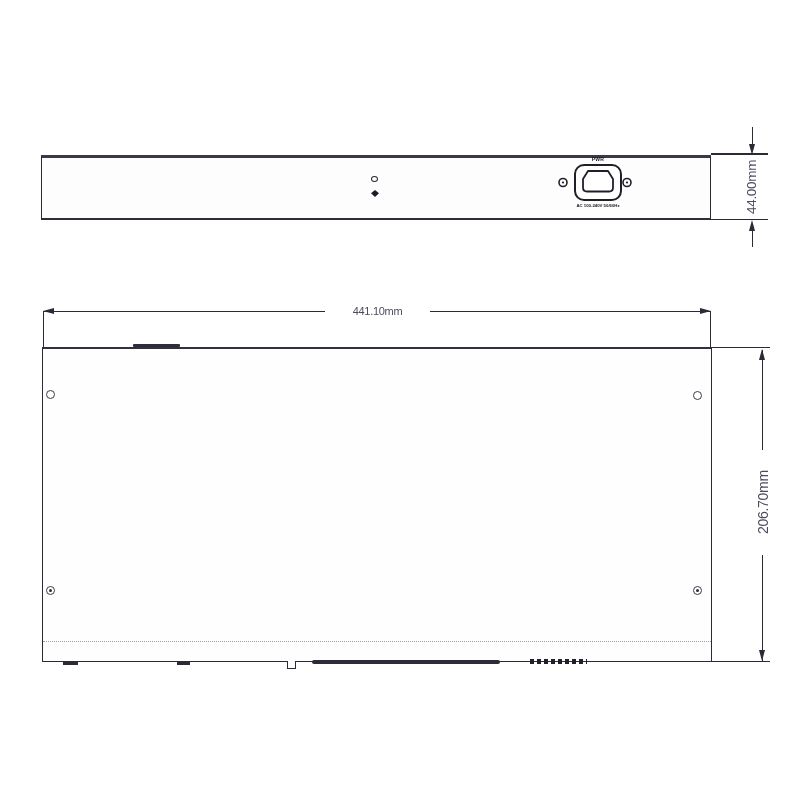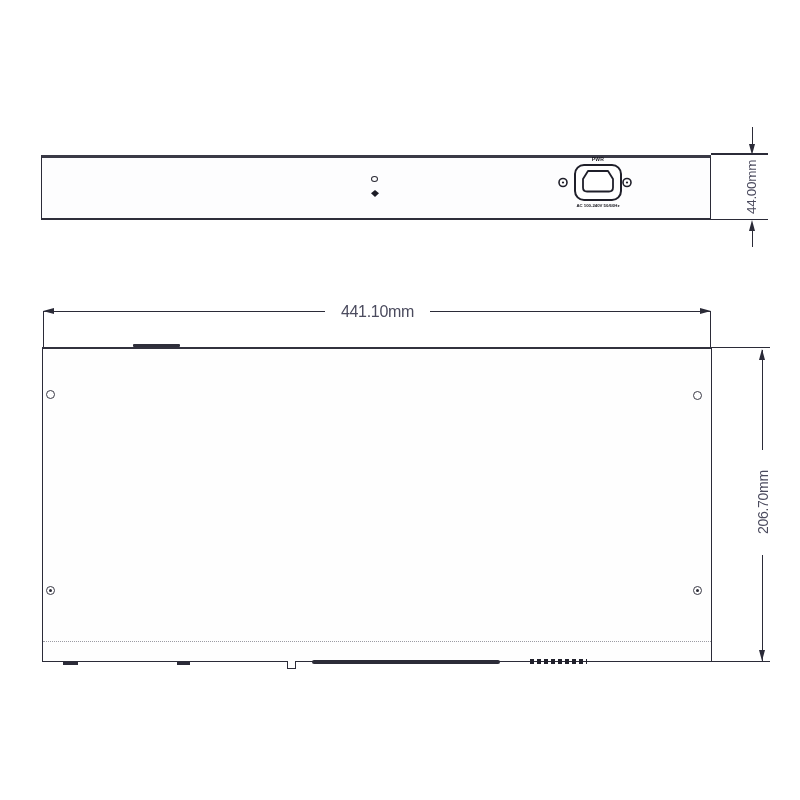--- a/index.html
+++ b/index.html
@@ -32,21 +32,21 @@
   .hole{width:9px;height:9px;border:1.6px solid #3b3b47;border-radius:50%;background:#fff;}
   .hole.filled::after{content:"";position:absolute;left:2px;top:2px;width:3.8px;height:3.8px;
     background:#2b2b36;border-radius:50%;}
   .dotted{left:43px;top:640.5px;width:668px;height:0;border-top:1.6px dotted #9b9ba3;}
   .foot{height:2.8px;background:#2b2b38;top:662px;}
   .u-notch{left:287px;top:661px;width:9px;height:8px;border:1.6px solid #2b2b38;border-top:none;background:#fff;}
   .bottom-bar{left:312px;top:659.5px;width:188px;height:4px;background:#2c2c38;border-radius:2px;}
   .slots{left:530px;top:659px;width:57px;height:5px;
     background:repeating-linear-gradient(90deg,#20202b 0 4px,rgba(0,0,0,0) 4px 7px);}
   
-  .dim-text{color:#4b4b5e;font-size:16px;letter-spacing:-0.3px;}
+  .dim-text{color:#4b4b5e;font-size:11px;letter-spacing:-0.3px;}
   .dim-text-v{color:#4b4b5e;font-size:14px;letter-spacing:-0.3px;
     writing-mode:vertical-rl;transform:rotate(180deg);
     display:flex;align-items:center;justify-content:center;white-space:nowrap;}
   .arrow{width:0;height:0;}
   .arrow.left {border-top:3.5px solid transparent;border-bottom:3.5px solid transparent;border-right:11px solid #2b2b38;}
   .arrow.right{border-top:3.5px solid transparent;border-bottom:3.5px solid transparent;border-left:11px solid #2b2b38;}
   .arrow.up   {border-left:3.5px solid transparent;border-right:3.5px solid transparent;border-bottom:11px solid #2b2b38;}
   .arrow.down {border-left:3.5px solid transparent;border-right:3.5px solid transparent;border-top:11px solid #2b2b38;}
 </style>
 </head>

